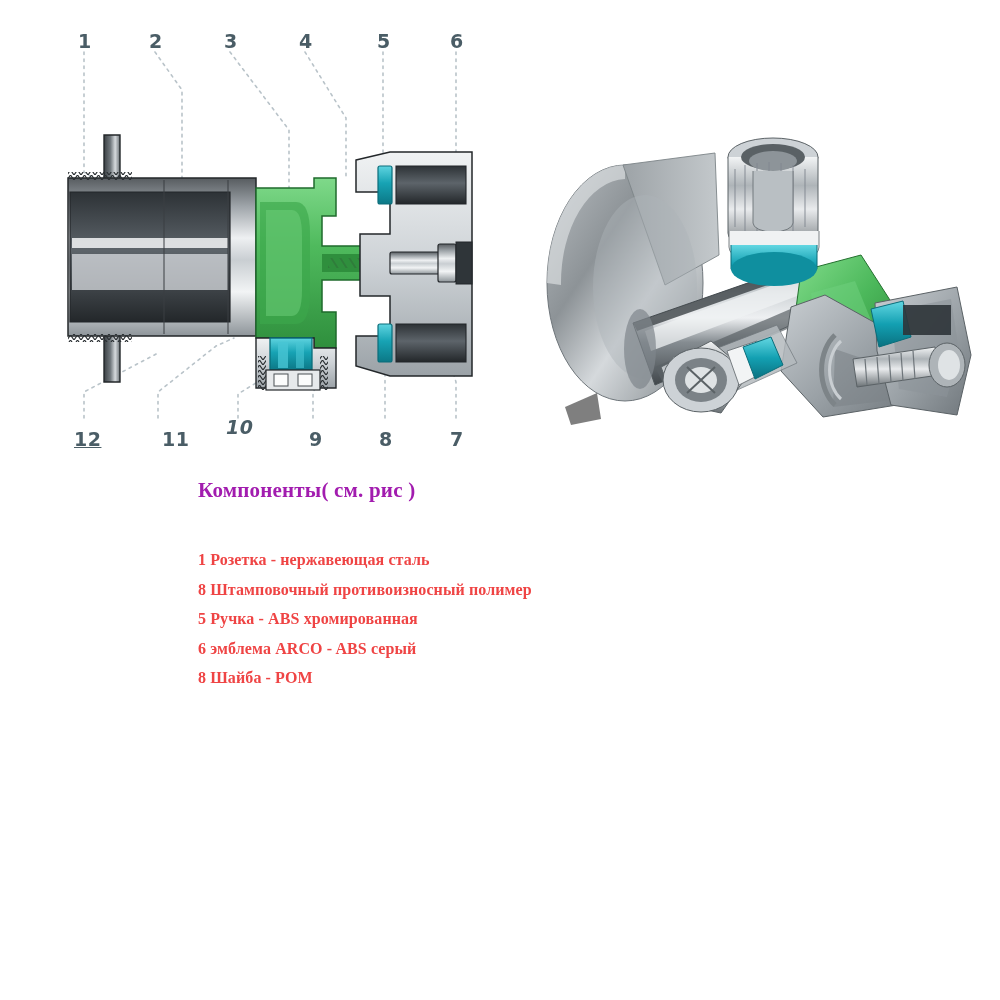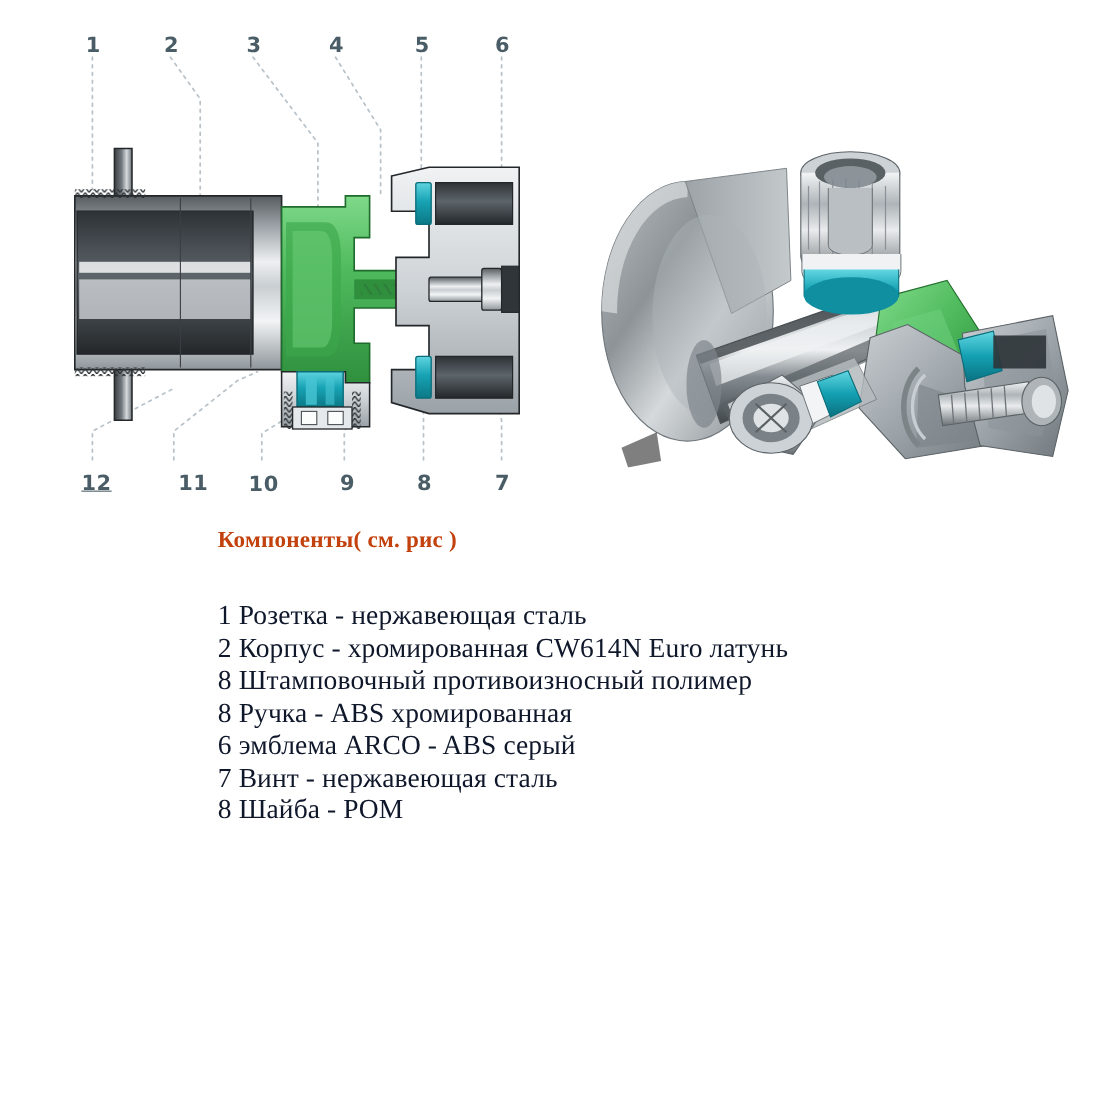--- a/index.html
+++ b/index.html
@@ -55,35 +55,35 @@
   #text-block {
     position: absolute;
     left: 198px;
     top: 478px;
     width: 640px;
   }
   #components-title {
     font-family: "Liberation Serif", serif;
     font-weight: bold;
     font-size: 21px;
-    color: #c2410c;
+    color: #a21caf;
     letter-spacing: 0.2px;
     margin: 0 0 42px 0;
     white-space: nowrap;
   }
   #components-list {
     list-style: none;
     margin: 0;
     padding: 0;
   }
   #components-list li {
     font-family: "Liberation Serif", serif;
-    font-weight: normal;
-    font-size: 25px;
-    color: #0f172a;
+    font-weight: bold;
+    font-size: 16px;
+    color: #ef4444;
     line-height: 29.5px;
     white-space: nowrap;
     letter-spacing: 0.1px;
   }
 </style>
 </head>
 <body>
 
 <div id="page">
 
@@ -106,21 +106,21 @@
 
   <div class="callout" style="left:78px;  top:30px;">1</div>
   <div class="callout" style="left:149px; top:30px;">2</div>
   <div class="callout" style="left:224px; top:30px;">3</div>
   <div class="callout" style="left:299px; top:30px;">4</div>
   <div class="callout" style="left:377px; top:30px;">5</div>
   <div class="callout" style="left:450px; top:30px;">6</div>
 
   <div class="callout" style="left:74px;  top:428px;text-decoration:underline;">12</div>
   <div class="callout" style="left:162px; top:428px;">11</div>
-  <div class="callout" style="left:226px; top:429px;">10</div>
+  <div class="callout" style="left:226px; top:416px;font-style:italic;">10</div>
   <div class="callout" style="left:309px; top:428px;">9</div>
   <div class="callout" style="left:379px; top:428px;">8</div>
   <div class="callout" style="left:450px; top:428px;">7</div>
 
   <svg class="drawing" style="left:60px; top:130px;" width="430" height="265" viewBox="0 0 430 265">
     <defs>
       <linearGradient id="gMetalV" x1="0" y1="0" x2="0" y2="1">
         <stop offset="0%" stop-color="#575c60"></stop>
         <stop offset="18%" stop-color="#9fa5aa"></stop>
         <stop offset="38%" stop-color="#eef0f2"></stop>
@@ -354,22 +354,20 @@
 
       <path d="M330,200 A30,42 0 0,0 330,270" fill="none" stroke="#7d8488" stroke-width="5"></path>
       <path d="M336,206 A24,34 0 0,0 336,264" fill="none" stroke="#c9ced2" stroke-width="3"></path>
     </g>
   </svg>
 
   <div id="text-block">
     <div id="components-title">Компоненты( см. рис )</div>
     <ul id="components-list">
       <li>1 Розетка - нержавеющая сталь</li>
-      <li>2 Корпус -  хромированная CW614N Euro латунь</li>
       <li>8 Штамповочный противоизносный полимер</li>
-      <li>8 Ручка -  ABS хромированная</li>
+      <li>5 Ручка -  ABS хромированная</li>
       <li>6 эмблема ARCO -  ABS серый</li>
-      <li>7 Винт -  нержавеющая сталь</li>
       <li>8 Шайба - POM</li>
     </ul>
   </div>
 
 </div>
 
 </body></html>

